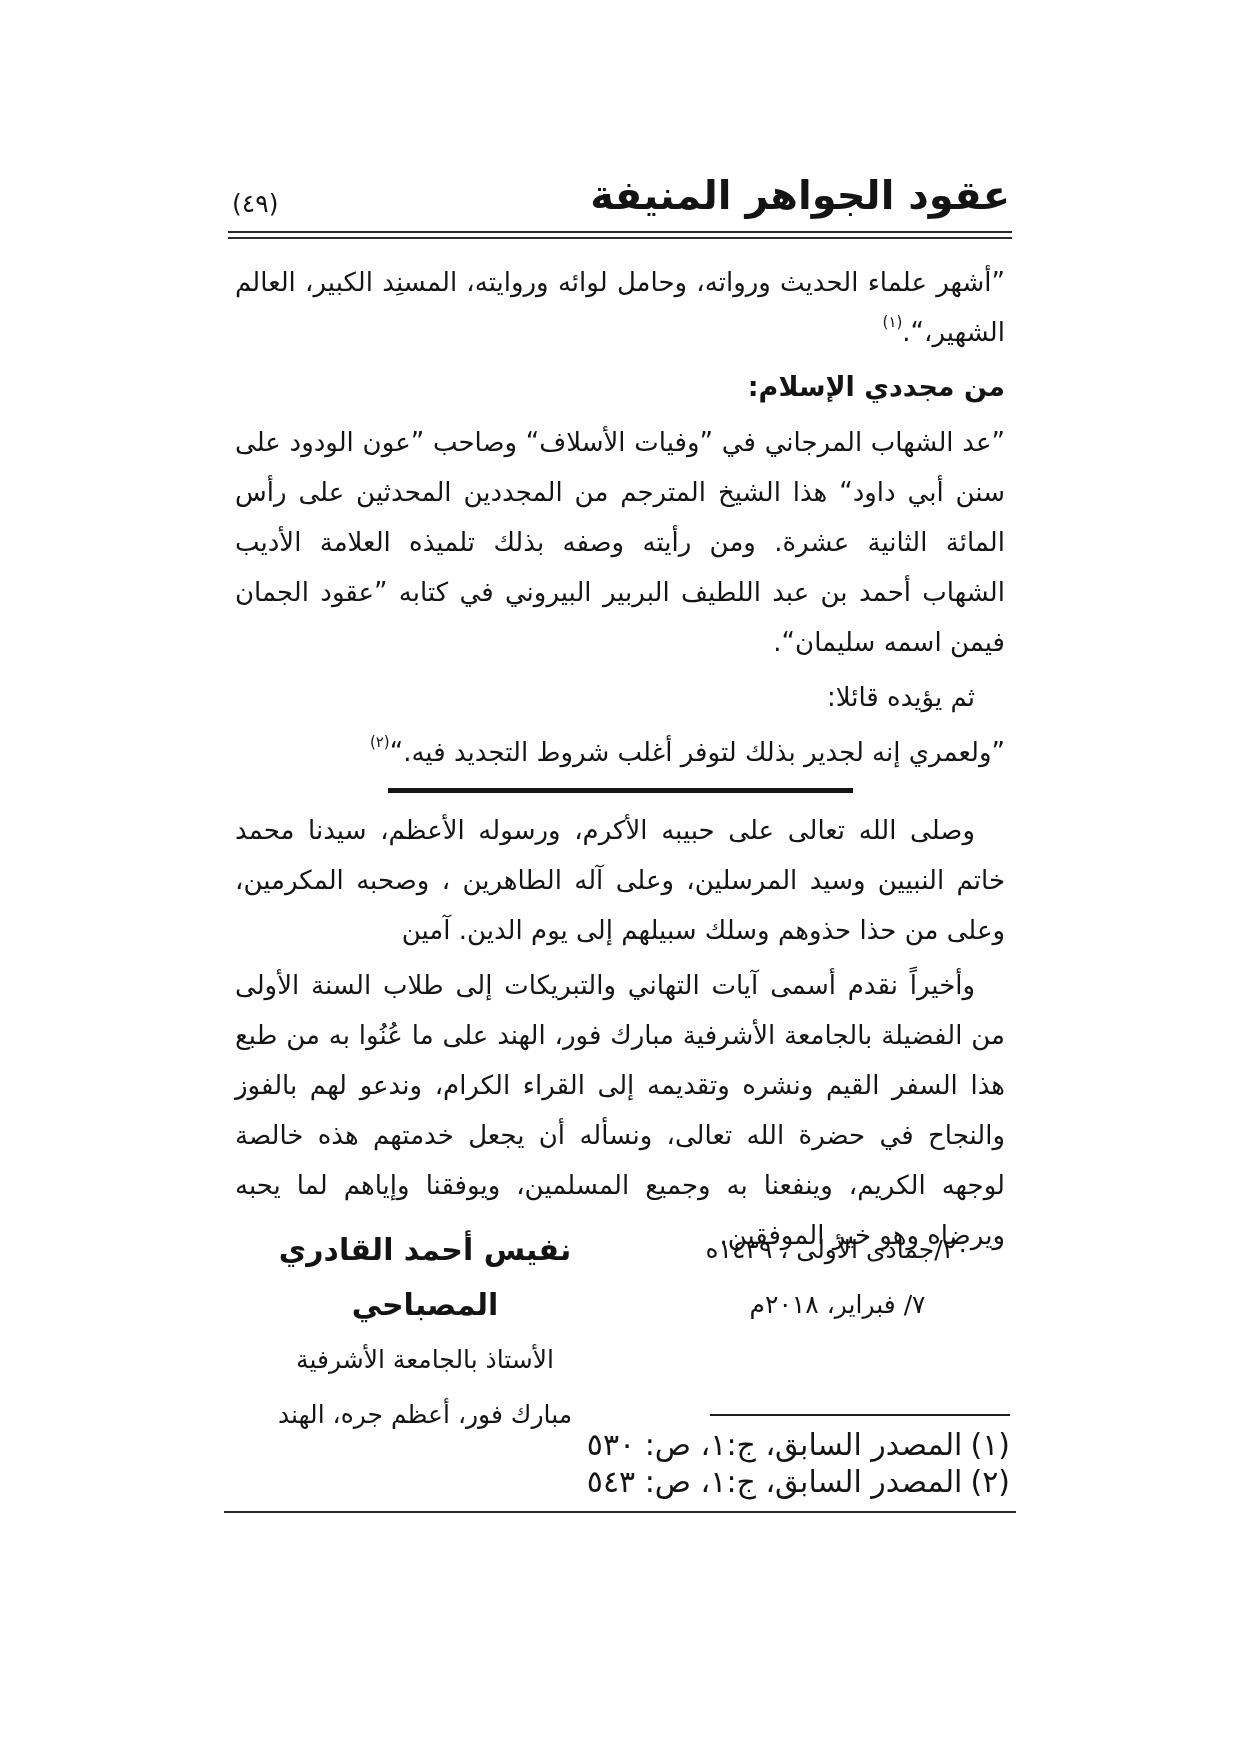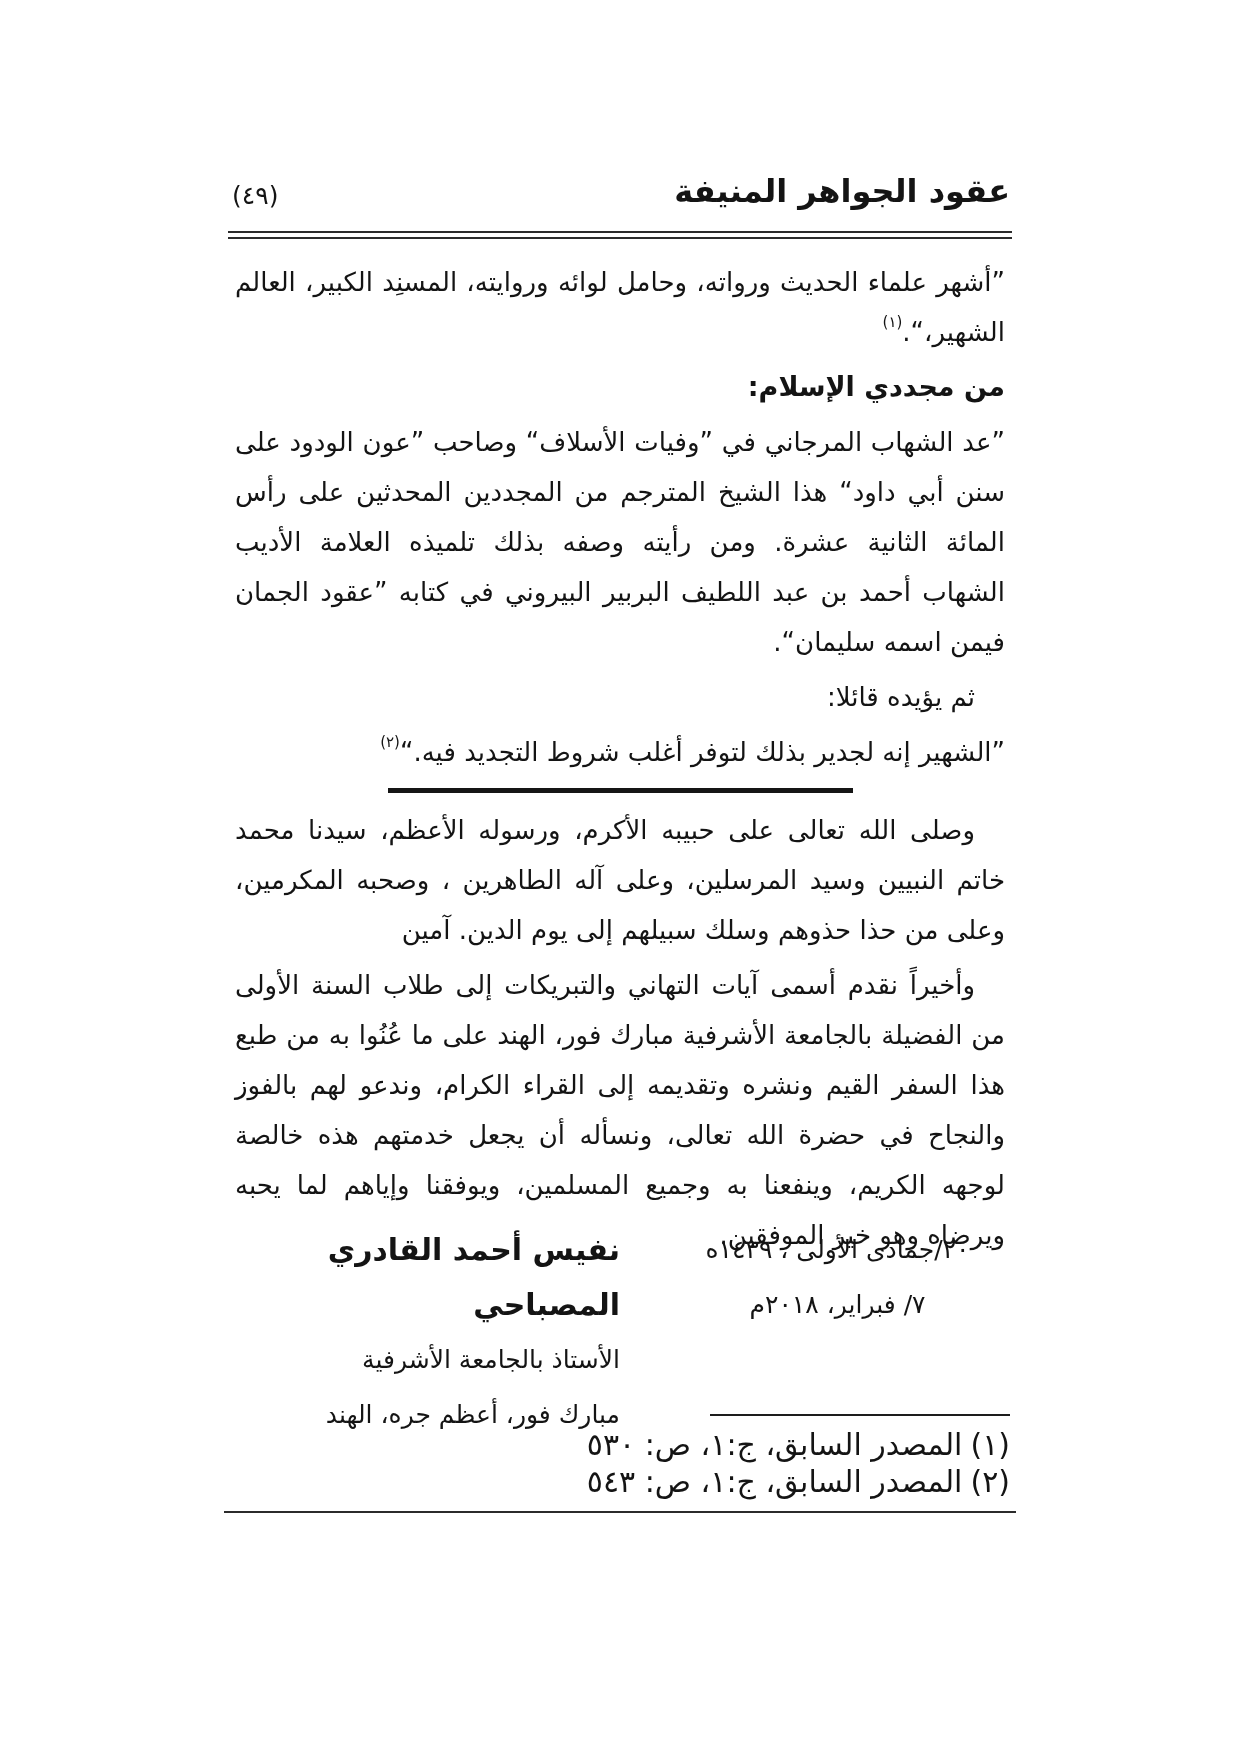--- a/index.html
+++ b/index.html
@@ -16,21 +16,21 @@
   }
 
   
   .page-header {
     position: absolute;
     top: 172px; right: 230px; left: 230px;
     display: flex;
     justify-content: space-between;
     align-items: flex-end;
   }
-  .book-title { font-size: 32px; font-weight: bold; letter-spacing: -0.5px; }
+  .book-title { font-size: 40px; font-weight: bold; letter-spacing: -0.5px; }
   .page-number { font-size: 25px; padding-left: 2px; }
   .header-rule {
     position: absolute;
     top: 231px; right: 228px; left: 228px;
     height: 4px;
     border-top: 2px solid #2b2b2b;
     border-bottom: 2px solid #2b2b2b;
   }
 
   
@@ -63,21 +63,21 @@
 
   
   .signature-block {
     position: absolute;
     top: 1222px; right: 230px; left: 230px;
     display: flex;
     justify-content: space-between;
   }
   .signature-col { display: flex; flex-direction: column; }
   .signature-dates { width: 345px; text-align: center; }
-  .signature-author { width: 390px; text-align: right; }
+  .signature-author { width: 390px; text-align: center; }
   .signature-row { font-size: 25px; line-height: 55px; }
   .author-name { font-size: 30px; font-weight: bold; line-height: 55px; }
 
   
   .footnotes {
     position: absolute;
     top: 1414px; right: 230px; width: 520px;
     font-size: 30px;
     line-height: 37px;
   }
@@ -118,21 +118,21 @@
   <div class="body-text">
     <p><span>”أشهر علماء الحديث ورواته، وحامل لوائه وروايته، المسنِد الكبير، العالم الشهير،“.</span><sup class="footnote-ref">(١)</sup></p>
 
     <p class="section-heading">من مجددي الإسلام:</p>
 
 
     <p>”عد الشهاب المرجاني في ”وفيات الأسلاف“ وصاحب ”عون الودود على سنن أبي داود“ هذا الشيخ المترجم من المجددين المحدثين على رأس المائة الثانية عشرة. ومن رأيته وصفه بذلك تلميذه العلامة الأديب الشهاب أحمد بن عبد اللطيف البربير البيروني في كتابه ”عقود الجمان فيمن اسمه سليمان“.</p>
 
     <p class="indent-1">ثم يؤيده قائلا:</p>
 
-    <p><span>”الشهير إنه لجدير بذلك لتوفر أغلب شروط التجديد فيه.“</span><sup class="footnote-ref">(٢)</sup></p>
+    <p><span>”ولعمري إنه لجدير بذلك لتوفر أغلب شروط التجديد فيه.“</span><sup class="footnote-ref">(٢)</sup></p>
 
     <div class="section-divider"></div>
 
     <p class="indent-1">وصلى الله تعالى على حبيبه الأكرم، ورسوله الأعظم، سيدنا محمد خاتم النبيين وسيد المرسلين، وعلى آله الطاهرين ، وصحبه المكرمين، وعلى من حذا حذوهم وسلك سبيلهم إلى يوم الدين. آمين</p>
 
     <p class="indent-1">وأخيراً نقدم أسمى آيات التهاني والتبريكات إلى طلاب السنة الأولى من الفضيلة بالجامعة الأشرفية مبارك فور، الهند على ما عُنُوا به من طبع هذا السفر القيم ونشره وتقديمه إلى القراء الكرام، وندعو لهم بالفوز والنجاح في حضرة الله تعالى، ونسأله أن يجعل خدمتهم هذه خالصة لوجهه الكريم، وينفعنا به وجميع المسلمين، ويوفقنا وإياهم لما يحبه ويرضاه وهو خير الموفقين.</p>
   </div>
 
   <div class="signature-block">
     <div class="signature-col signature-dates">

